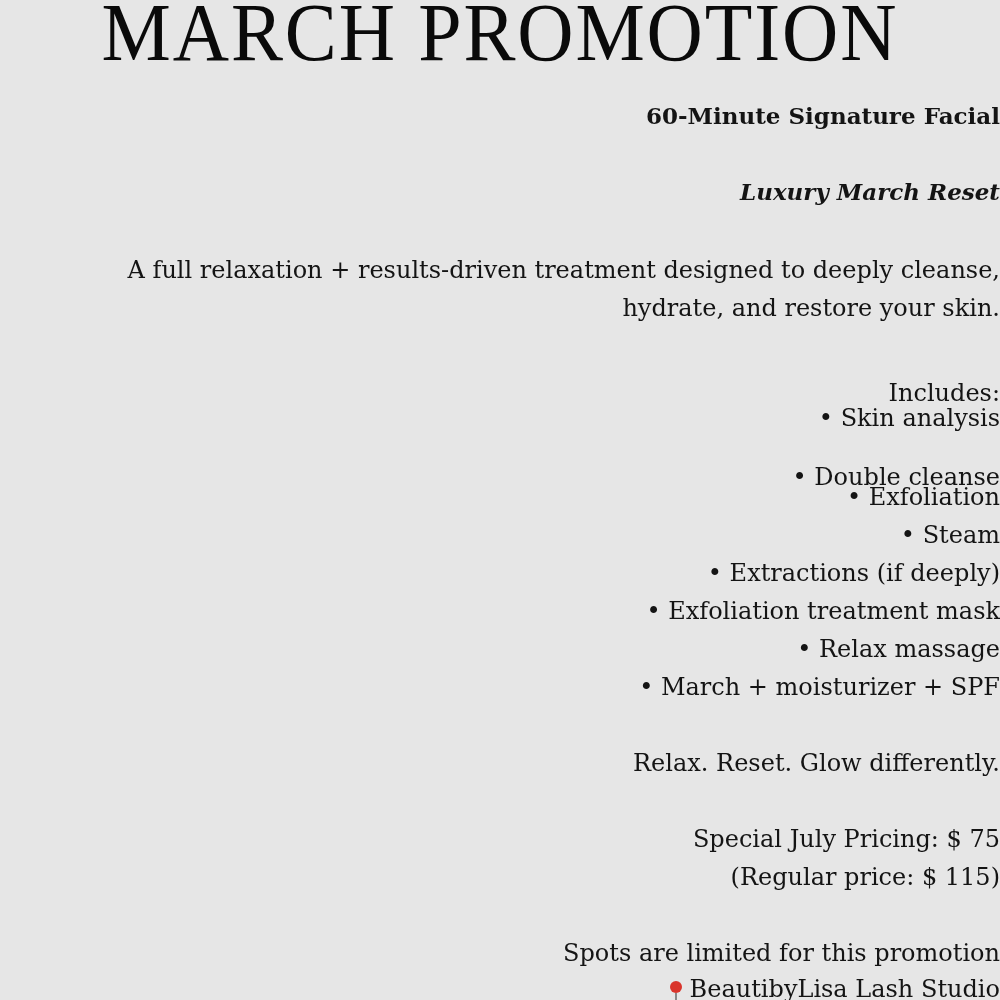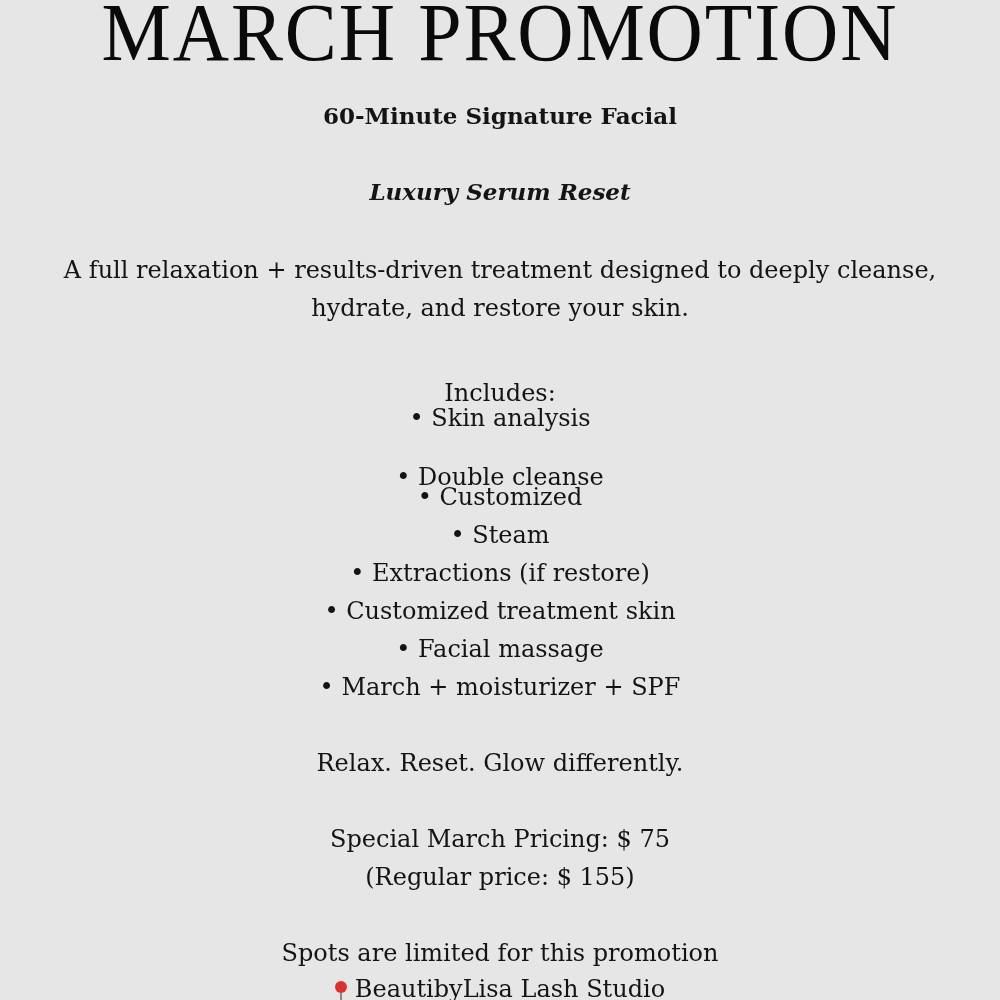--- a/index.html
+++ b/index.html
@@ -1,37 +1,37 @@
 <!DOCTYPE html>
 <html><head>
 <meta charset="utf-8">
 <style>
   html, body { margin:0; padding:0; }
   body { width:1000px; height:1000px; overflow:hidden; background:#e6e6e6; color:#141414; font-family:"DejaVu Serif", serif; position:relative; }
   .title { position:absolute; top:-14px; left:0; width:1000px; text-align:center; font-family:"Liberation Serif", serif; font-size:82px; letter-spacing:2px; transform:scaleX(0.95); color:#0a0a0a; }
-  .line { position:absolute; left:0; width:1000px; text-align:center; font-size:24px; }
+  .line { position:absolute; left:0; width:1000px; text-align:right; font-size:24px; }
   .sub { font-weight:bold; font-size:23px; }
   .tag { font-weight:bold; font-style:italic; font-size:23px; }
   .pin { display:inline-block; width:12px; height:12px; border-radius:50%; background:#d9342b; position:relative; margin-right:8px; vertical-align:4px; }
   .pin::after { content:""; position:absolute; left:5px; top:12px; width:2px; height:12px; background:#888; }
 </style>
 </head>
 <body>
 
 <div class="title">MARCH PROMOTION</div>
 <div class="line sub" style="top:102px">60-Minute Signature Facial</div>
-<div class="line tag" style="top:178px">Luxury Serum Reset</div>
+<div class="line tag" style="top:178px">Luxury March Reset</div>
 <div class="line" style="top:256px">A full relaxation + results-driven treatment designed to deeply cleanse,</div>
 <div class="line" style="top:294px">hydrate, and restore your skin.</div>
 <div class="line" style="top:379px">Includes:</div>
 <div class="line" style="top:404px">• Skin analysis</div>
 <div class="line" style="top:463px">• Double cleanse</div>
-<div class="line" style="top:483px">• Customized</div>
+<div class="line" style="top:483px">• Exfoliation</div>
 <div class="line" style="top:521px">• Steam</div>
-<div class="line" style="top:559px">• Extractions (if restore)</div>
-<div class="line" style="top:597px">• Customized treatment skin</div>
-<div class="line" style="top:635px">• Facial massage</div>
+<div class="line" style="top:559px">• Extractions (if deeply)</div>
+<div class="line" style="top:597px">• Exfoliation treatment mask</div>
+<div class="line" style="top:635px">• Relax massage</div>
 <div class="line" style="top:673px">• March + moisturizer + SPF</div>
 <div class="line" style="top:749px">Relax. Reset. Glow differently.</div>
-<div class="line" style="top:825px">Special March Pricing: $ 75</div>
-<div class="line" style="top:863px">(Regular price: $ 155)</div>
+<div class="line" style="top:825px">Special July Pricing: $ 75</div>
+<div class="line" style="top:863px">(Regular price: $ 115)</div>
 <div class="line" style="top:939px">Spots are limited for this promotion</div>
 <div class="line" style="top:975px"><span class="pin"></span><span>BeautibyLisa Lash Studio</span></div>
 
 </body></html>

